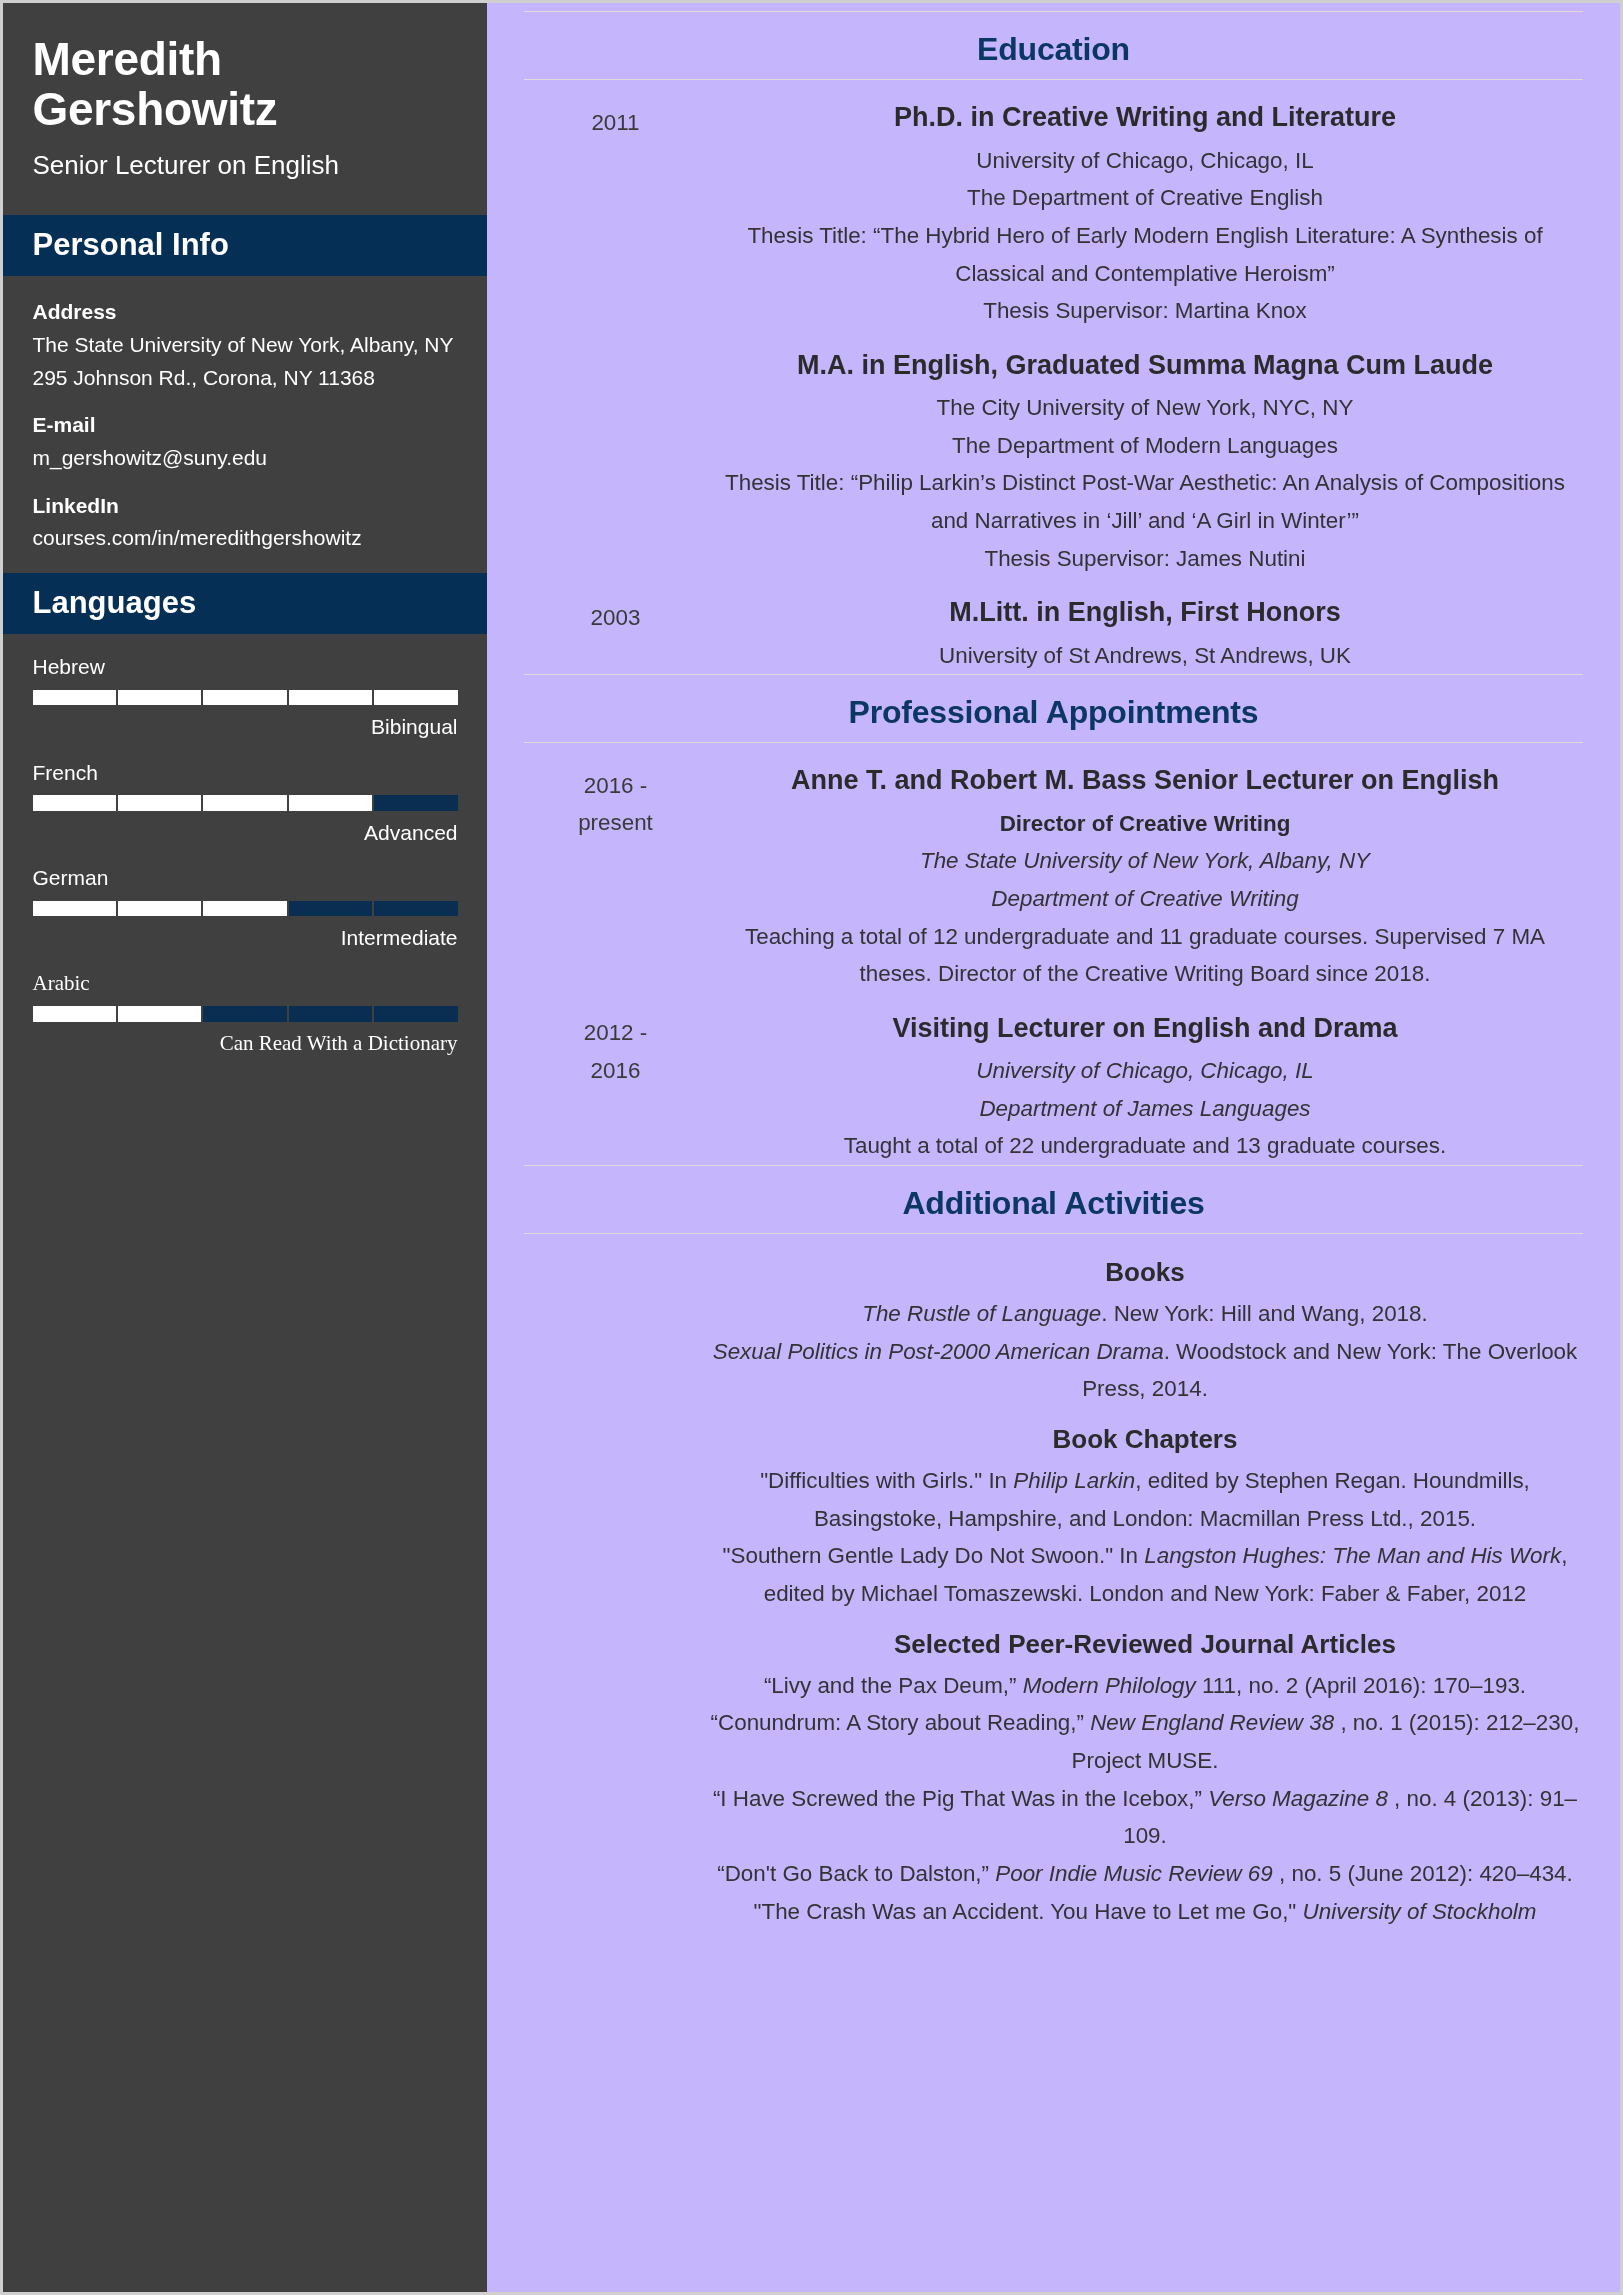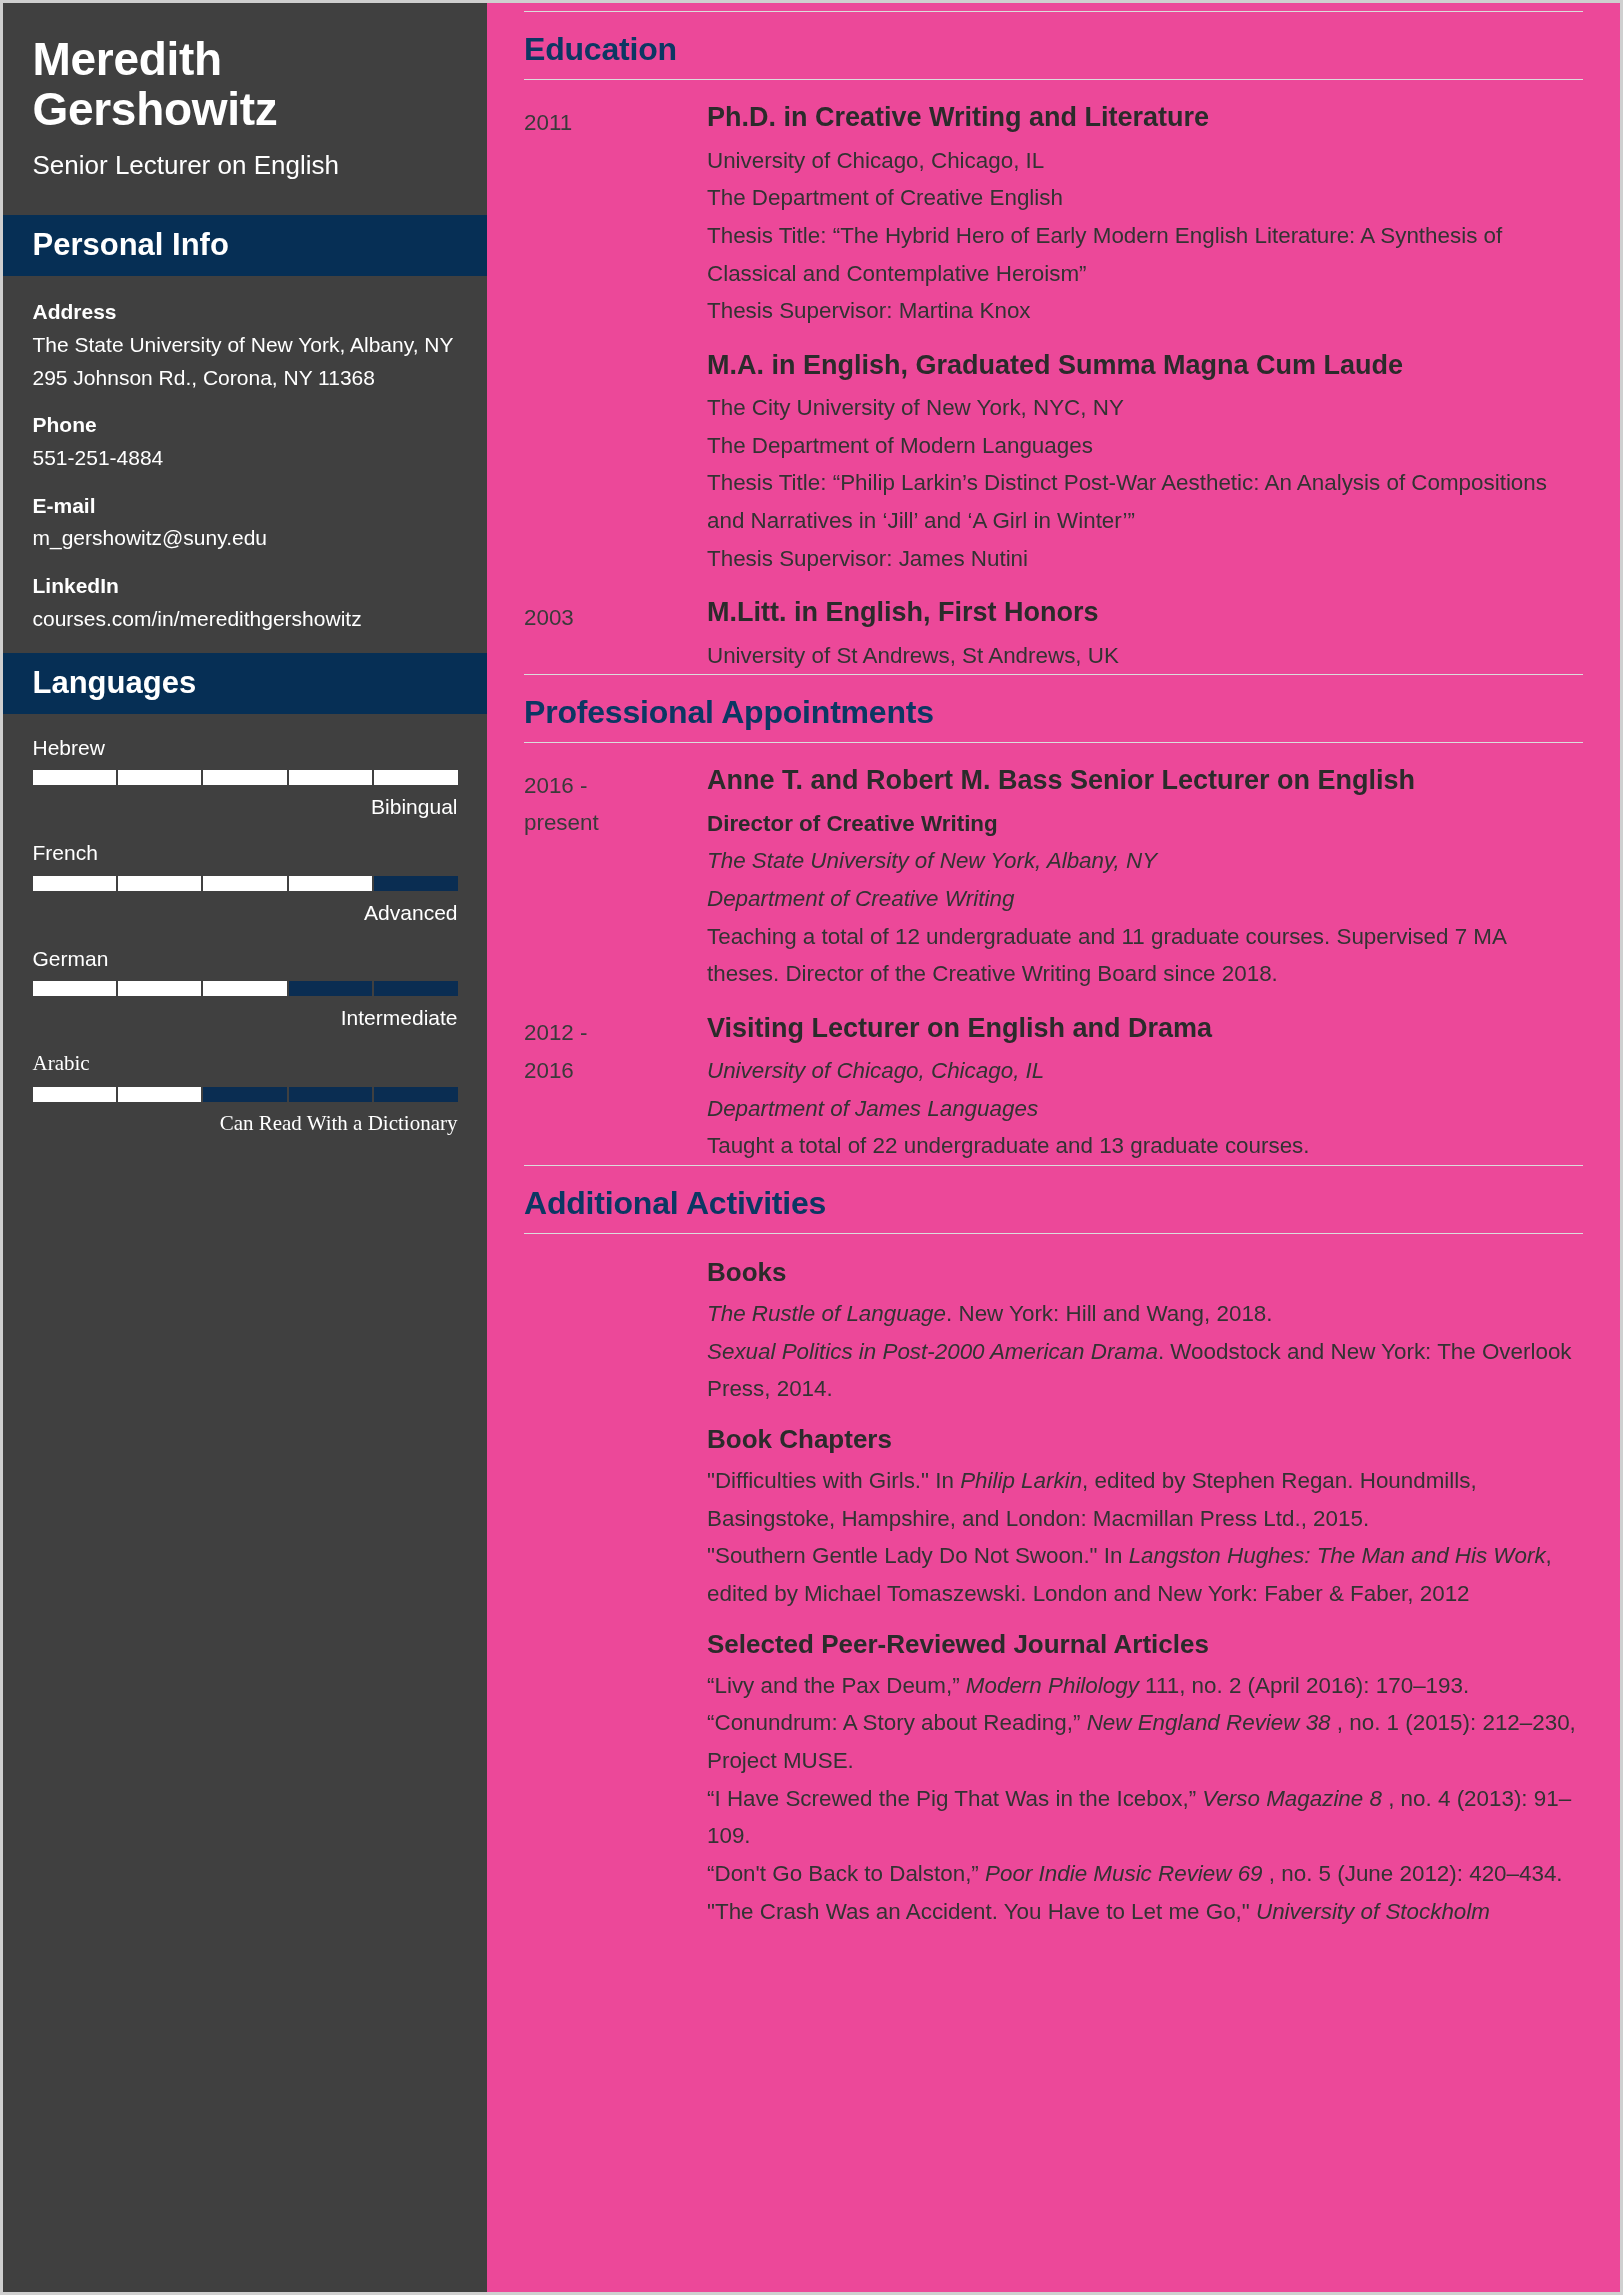--- a/index.html
+++ b/index.html
@@ -114,22 +114,23 @@
     margin-top: 7px;
     text-align: right;
     font-size: 21px;
     line-height: 1.4;
     color: #ffffff;
   }
 
   
   .main {
     flex: 1 1 auto;
-    background: #ec4899;
+    background: #c4b5fd;
     padding: 0 37px 0 37px;
+    text-align: center;
   }
 
   .sec { width: 100%; }
 
   .sec-head {
     border-top: 1.8px solid #dcdcdc;
     border-bottom: 1.8px solid #dcdcdc;
     padding: 20px 0 11.8px 0;
   }
 
@@ -231,24 +232,20 @@
     <div class="sb-section-band">
       <h2>Personal Info</h2>
     </div>
 
     <div class="sb-body">
       <div id="info-groups">
           <div class="info-group">
             <div class="info-label">Address</div>
             <div class="info-value">The State University of New York, Albany, NY</div>
             <div class="info-value">295 Johnson Rd., Corona, NY 11368</div>
-          </div>
-          <div class="info-group">
-            <div class="info-label">Phone</div>
-            <div class="info-value">551-251-4884</div>
           </div>
           <div class="info-group">
             <div class="info-label">E-mail</div>
             <div class="info-value">m_gershowitz@suny.edu</div>
           </div>
           <div class="info-group">
             <div class="info-label">LinkedIn</div>
             <div class="info-value">courses.com/in/meredithgershowitz</div>
           </div>
         </div>

